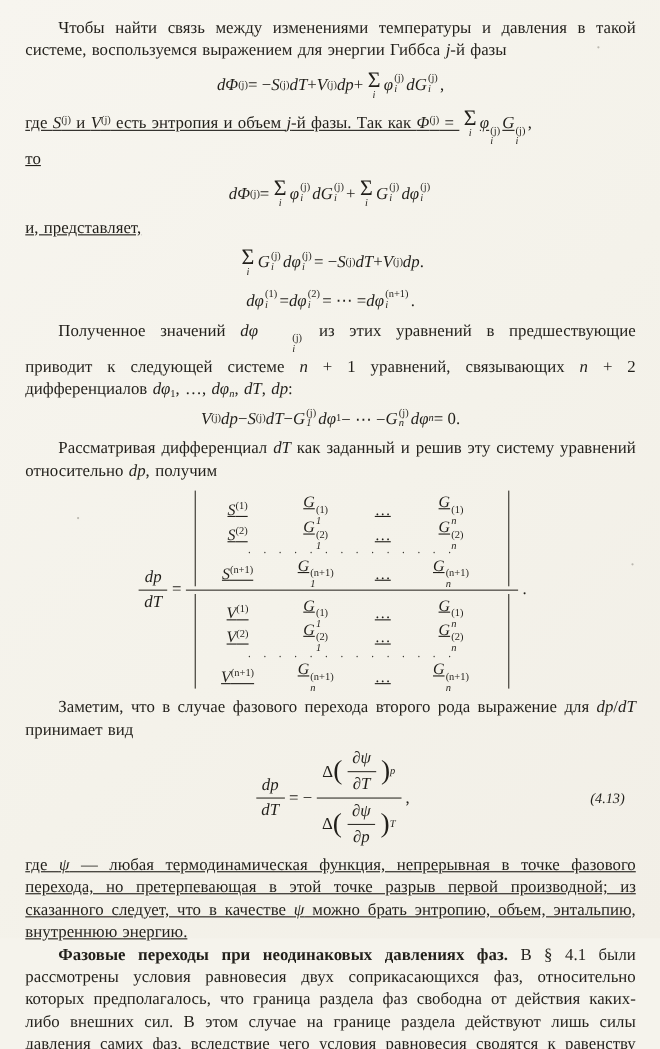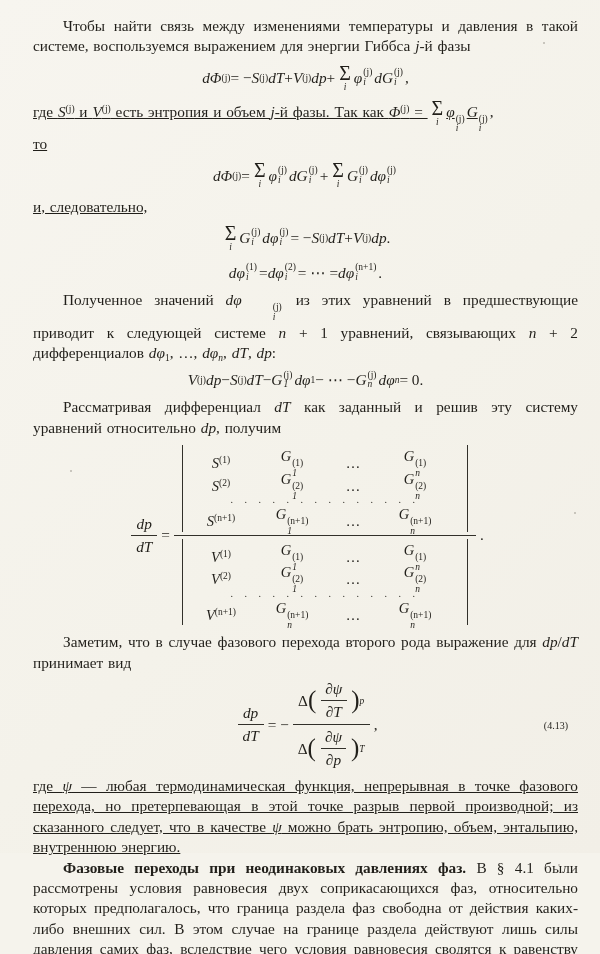--- a/index.html
+++ b/index.html
@@ -7,21 +7,21 @@
     width: 600px; height: 954px;
     overflow: hidden;
     background: #f5f3ec;
     font-family: "Liberation Serif", "DejaVu Serif", serif;
     color: #211f1a;
   }
   .page {
     position: relative;
     width: 600px; height: 853px;
     box-sizing: border-box;
-    padding: 16px 22px 0 33px;
+    padding: 16px 22px 0 23px;
     background: linear-gradient(135deg, #f7f5ef 0%, #f4f2ea 55%, #f2efe7 100%);
   }
   p {
     margin: 0;
     font-size: 15.3px;
     line-height: 20.4px;
     text-align: justify;
     word-spacing: 1px;
   }
   .ind { text-indent: 30px; }
@@ -54,37 +54,37 @@
   .frac > .fd { display: inline-flex; align-items: center; border-top: 1.2px solid #32302a; padding: 2px 5px 1px; }
   
   .det {
     display: inline-flex; flex-direction: column;
     border-left: 1.4px solid #32302a; border-right: 1.4px solid #32302a;
     padding: 3px 7px; margin: 1px 3px;
   }
   .drow {
     display: grid; grid-template-columns: 62px 82px 38px 88px;
     align-items: center; justify-items: center;
-    height: 22.5px; font-size: 14.5px;
+    height: 22.5px; font-size: 14.5px; text-decoration: underline;
   }
   .ddots {
     font-size: 10px; letter-spacing: 4.5px; line-height: 13px;
     text-align: center; white-space: nowrap; overflow: hidden;
     color: #32302a;
   }
   .big { font-size: 25px; line-height: 0.9; vertical-align: middle; font-weight: 400; }
   
   .eq {
     display: flex; justify-content: center; align-items: center;
     margin: 3px 0; font-size: 15.3px; min-height: 28px;
   }
   .eq-sum { min-height: 36px; }
   .eq-det { margin: 5px 0; }
   .eq-rel { position: relative; margin: 5px 0; min-height: 56px; }
-  .eqnum { position: absolute; right: 10px; top: 50%; transform: translateY(-50%); font-size: 10px; }
+  .eqnum { position: absolute; right: 10px; top: 50%; transform: translateY(-50%); font-size: 13px; font-style: italic; }
   
   .speck { position: absolute; background: #8a877e; border-radius: 50%; opacity: 0.55; }
   .s1 { width: 2px; height: 2px; right: 55px; top: 42px; }
   .s2 { width: 2px; height: 2px; right: 24px; top: 512px; }
   .s3 { width: 2px; height: 2px; left: 70px; top: 470px; }
   .s4 { width: 2px; height: 2px; right: 40px; top: 864px; }
 </style>
 </head>
 <body>
 
@@ -161,21 +161,21 @@
       <span class="stk">
         <span class="sp">(j)</span>
         <span class="sb">i</span>
       </span>
       <span class="it"> dφ</span>
       <span class="stk">
         <span class="sp">(j)</span>
         <span class="sb">i</span>
       </span>
     </div>
-  <p class="noind"><span>и, следовательно,</span></p>
+  <p class="noind"><span>и, представляет,</span></p>
   <div class="eq eq-sum">
       <span class="sum">
         <span class="sig">Σ</span>
         <span class="lim">i</span>
       </span>
       <span class="it">G</span>
       <span class="stk">
         <span class="sp">(j)</span>
         <span class="sb">i</span>
       </span>

